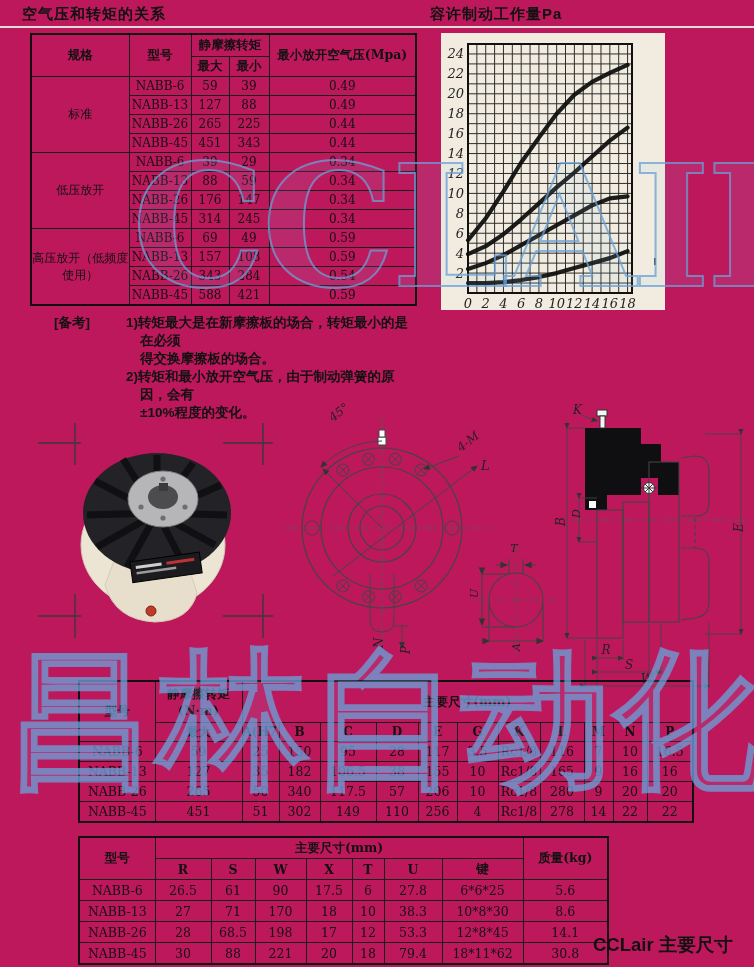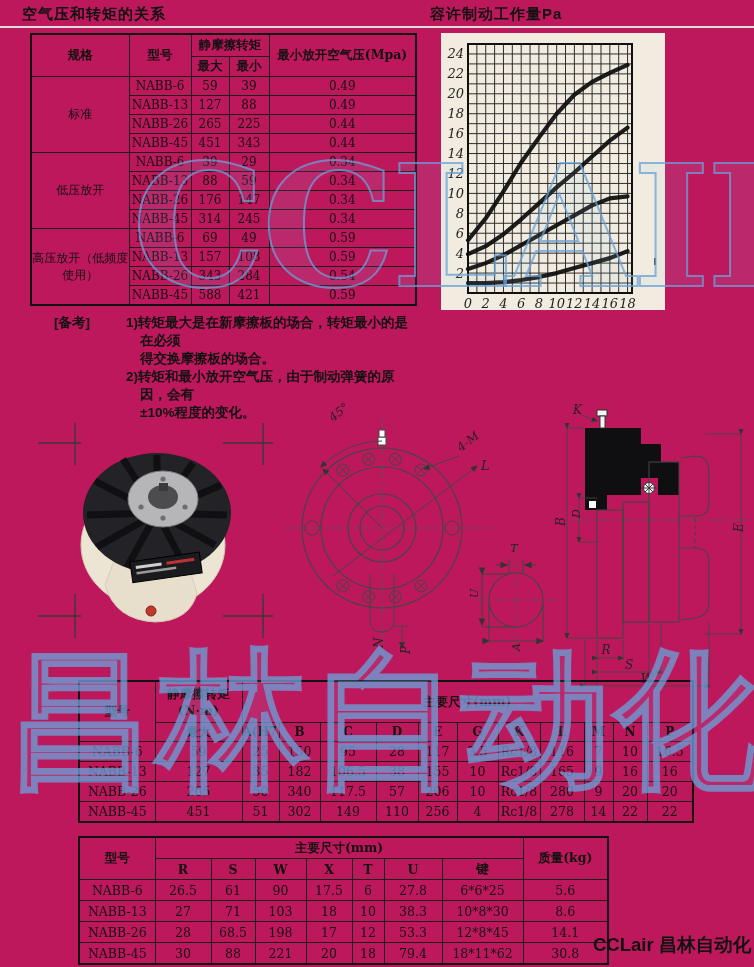--- a/index.html
+++ b/index.html
@@ -592,21 +592,21 @@
             <td>17.5</td>
             <td>6</td>
             <td>27.8</td>
             <td>6*6*25</td>
             <td>5.6</td>
           </tr>
           <tr>
             <td>NABB-13</td>
             <td>27</td>
             <td>71</td>
-            <td>103</td>
+            <td>170</td>
             <td>18</td>
             <td>10</td>
             <td>38.3</td>
             <td>10*8*30</td>
             <td>8.6</td>
           </tr>
           <tr>
             <td>NABB-26</td>
             <td>28</td>
             <td>68.5</td>
@@ -625,14 +625,14 @@
             <td>20</td>
             <td>18</td>
             <td>79.4</td>
             <td>18*11*62</td>
             <td>30.8</td>
           </tr>
         </tbody>
       </table>
   </div>
 
-  <div class="abs" id="brand">CCLair 昌林自动化</div>
+  <div class="abs" id="brand">CCLair 主要尺寸</div>
 </div>
 
 </body></html>

